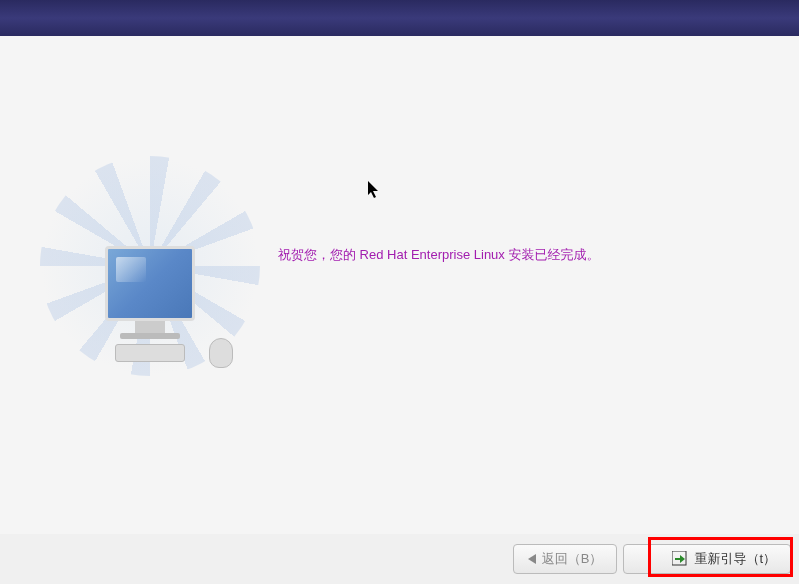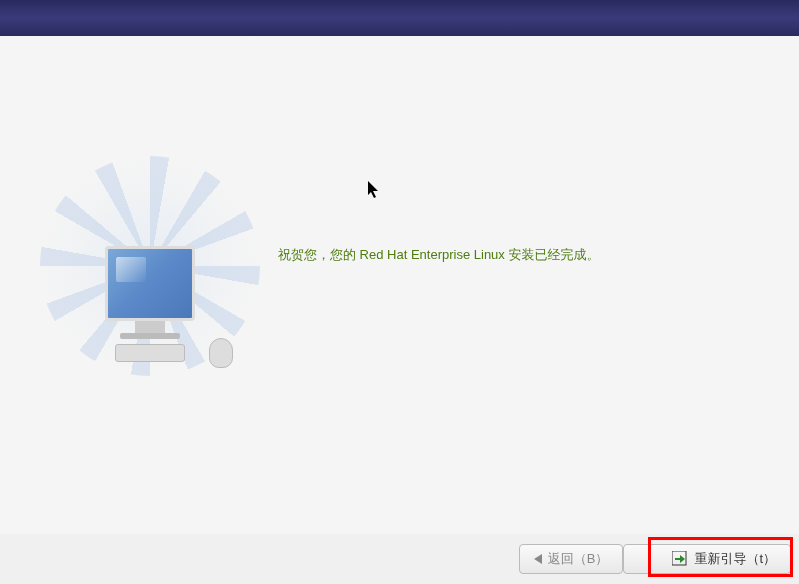--- a/index.html
+++ b/index.html
@@ -128,21 +128,21 @@
       border-radius: 12px 12px 10px 10px;
     }
     .message-area {
       position: absolute;
       left: 278px;
       top: 210px;
       right: 30px;
     }
     .message-line1 {
       font-size: 13px;
-      color: #4d7c0f;
+      color: #a21caf;
       margin-bottom: 20px;
     }
     .message-line2 {
       font-size: 13px;
       color: #333;
       line-height: 1.6;
     }
     .cursor {
       position: absolute;
       left: 368px;
@@ -152,21 +152,21 @@
     }
     .footer {
       position: absolute;
       bottom: 0;
       width: 100%;
       height: 50px;
       display: flex;
       justify-content: flex-end;
       align-items: center;
       padding-right: 8px;
-      gap: 0;
+      gap: 6px;
     }
     .btn {
       height: 30px;
       padding: 0 14px;
       background: linear-gradient(to bottom, #fafafa, #e8e8e8);
       border: 1px solid #bbb;
       border-radius: 4px;
       font-size: 13px;
       color: #888;
       display: inline-flex;

